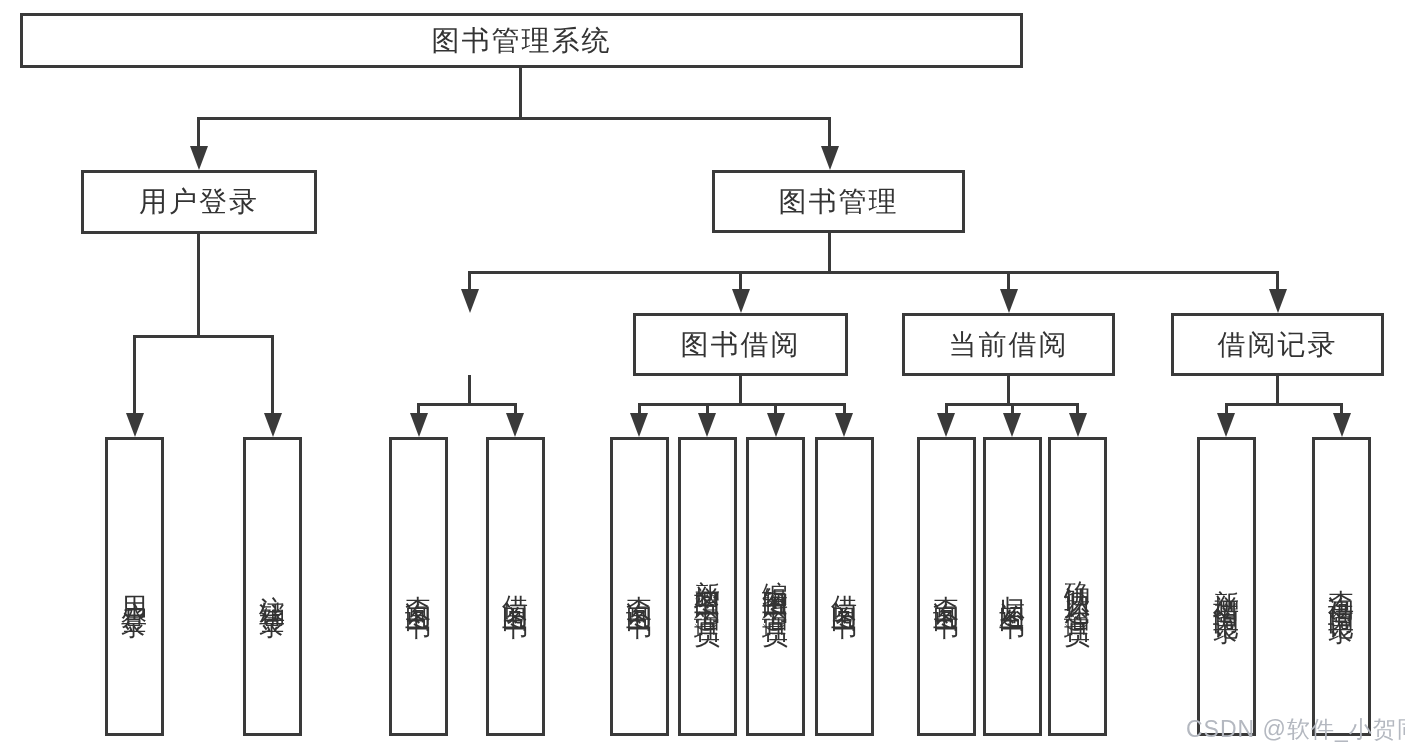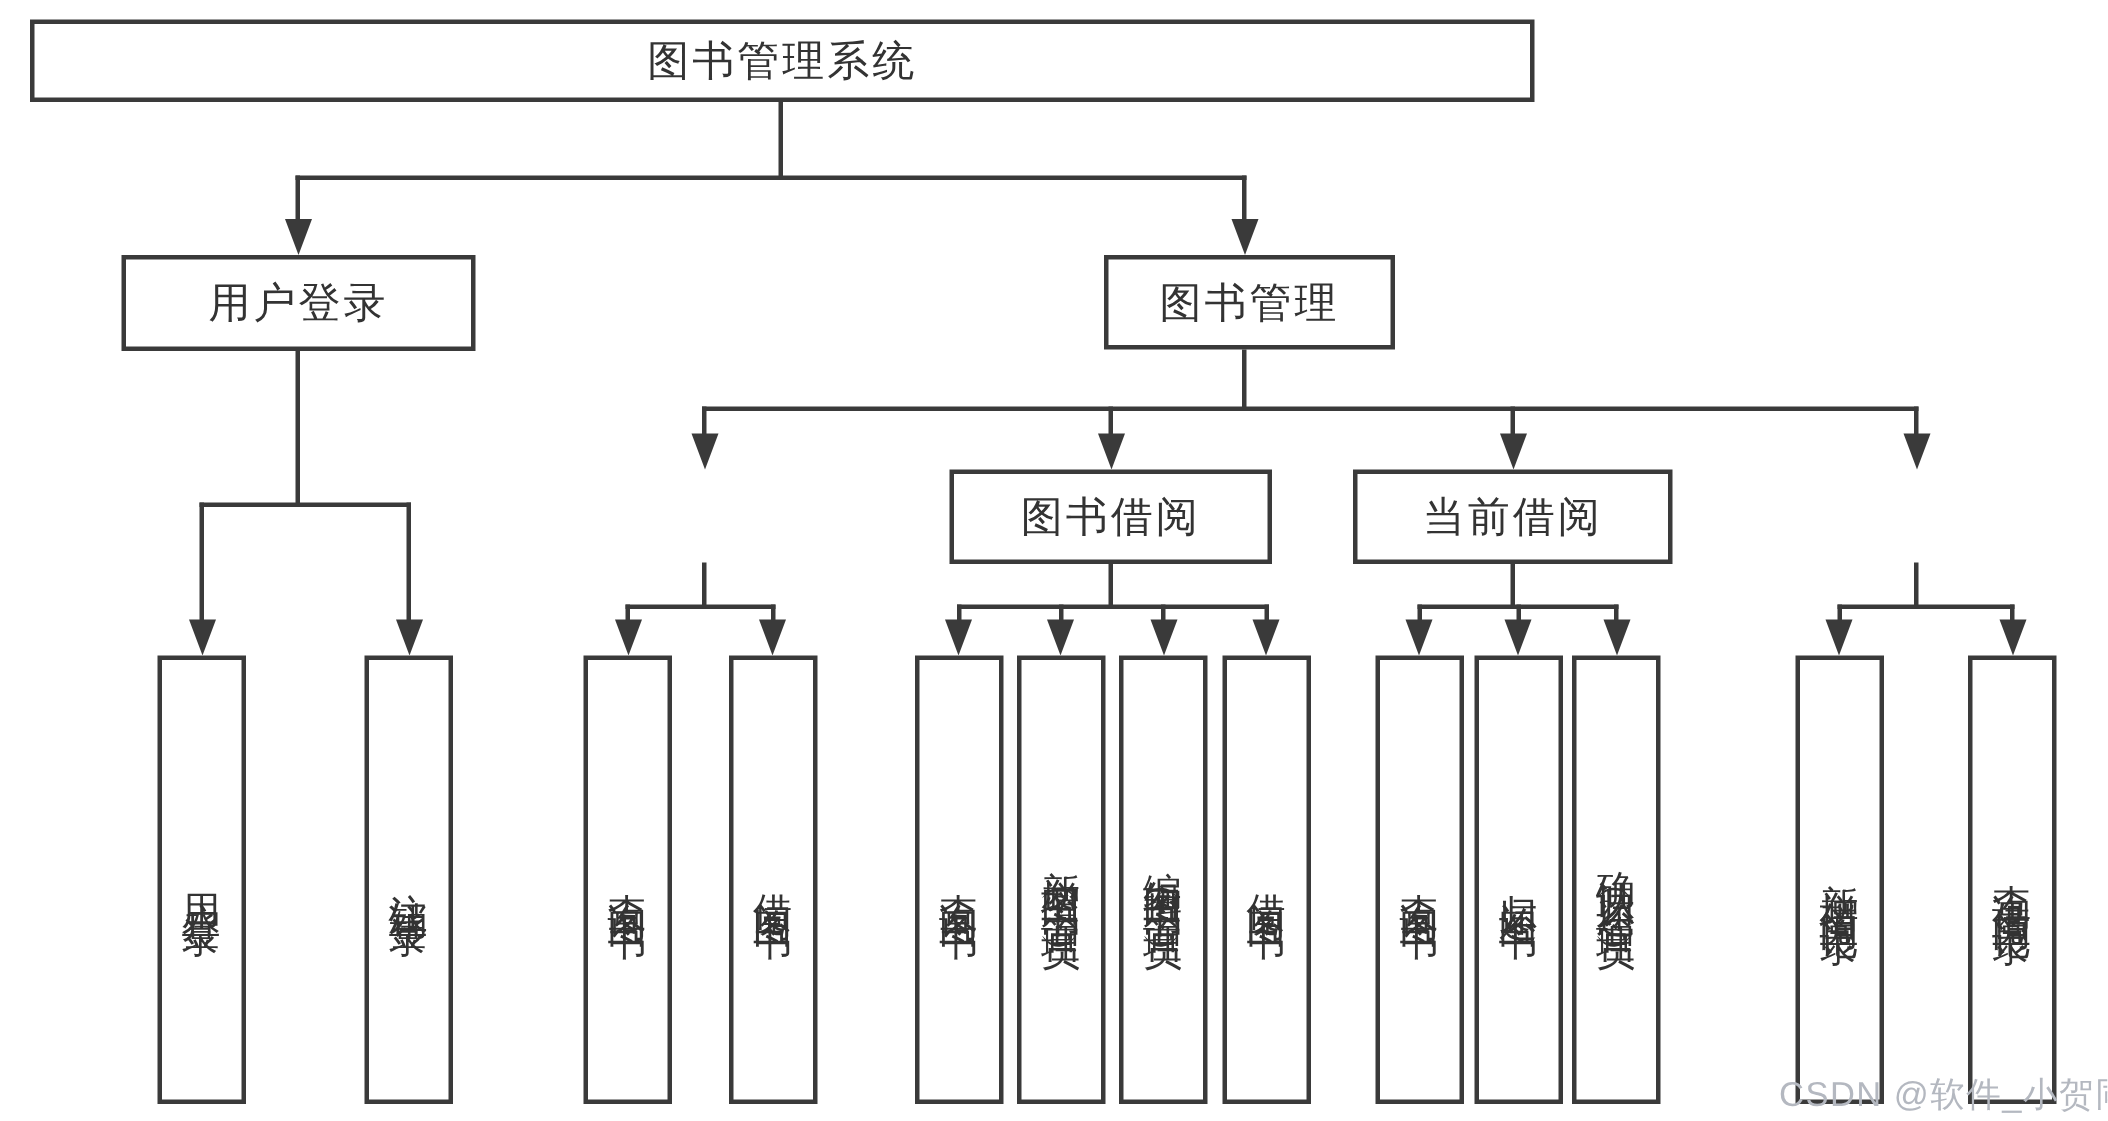--- a/index.html
+++ b/index.html
@@ -71,29 +71,32 @@
 
 <div id="canvas">
 
   <div class="hbox" style="left:20px;top:13px;width:1003px;height:55px">
     <span>图书管理系统</span>
   </div>
 
   <div class="hbox" style="left:81px;top:170px;width:236px;height:64px">
     <span>用户登录</span>
   </div>
-  <div class="hbox" style="left:736px;top:170px;width:194px;height:63px">
+  <div class="hbox" style="left:712px;top:170px;width:253px;height:63px">
     <span>图书管理</span>
   </div>
 
   <div class="hbox" style="left:902px;top:313px;width:213px;height:63px">
     <span>当前借阅</span>
   </div>
   <div class="hbox" style="left:633px;top:313px;width:215px;height:63px">
     <span>图书借阅</span>
+  </div>
+  <div class="hbox" style="left:1171px;top:313px;width:213px;height:63px">
+    <span>借阅记录</span>
   </div>
 
   <div class="vbox" style="left:105px">
     <span class="vtext">用户登录</span>
   </div>
   <div class="vbox" style="left:243px">
     <span class="vtext">注销登录</span>
   </div>
 
   <div class="vbox" style="left:389px">

